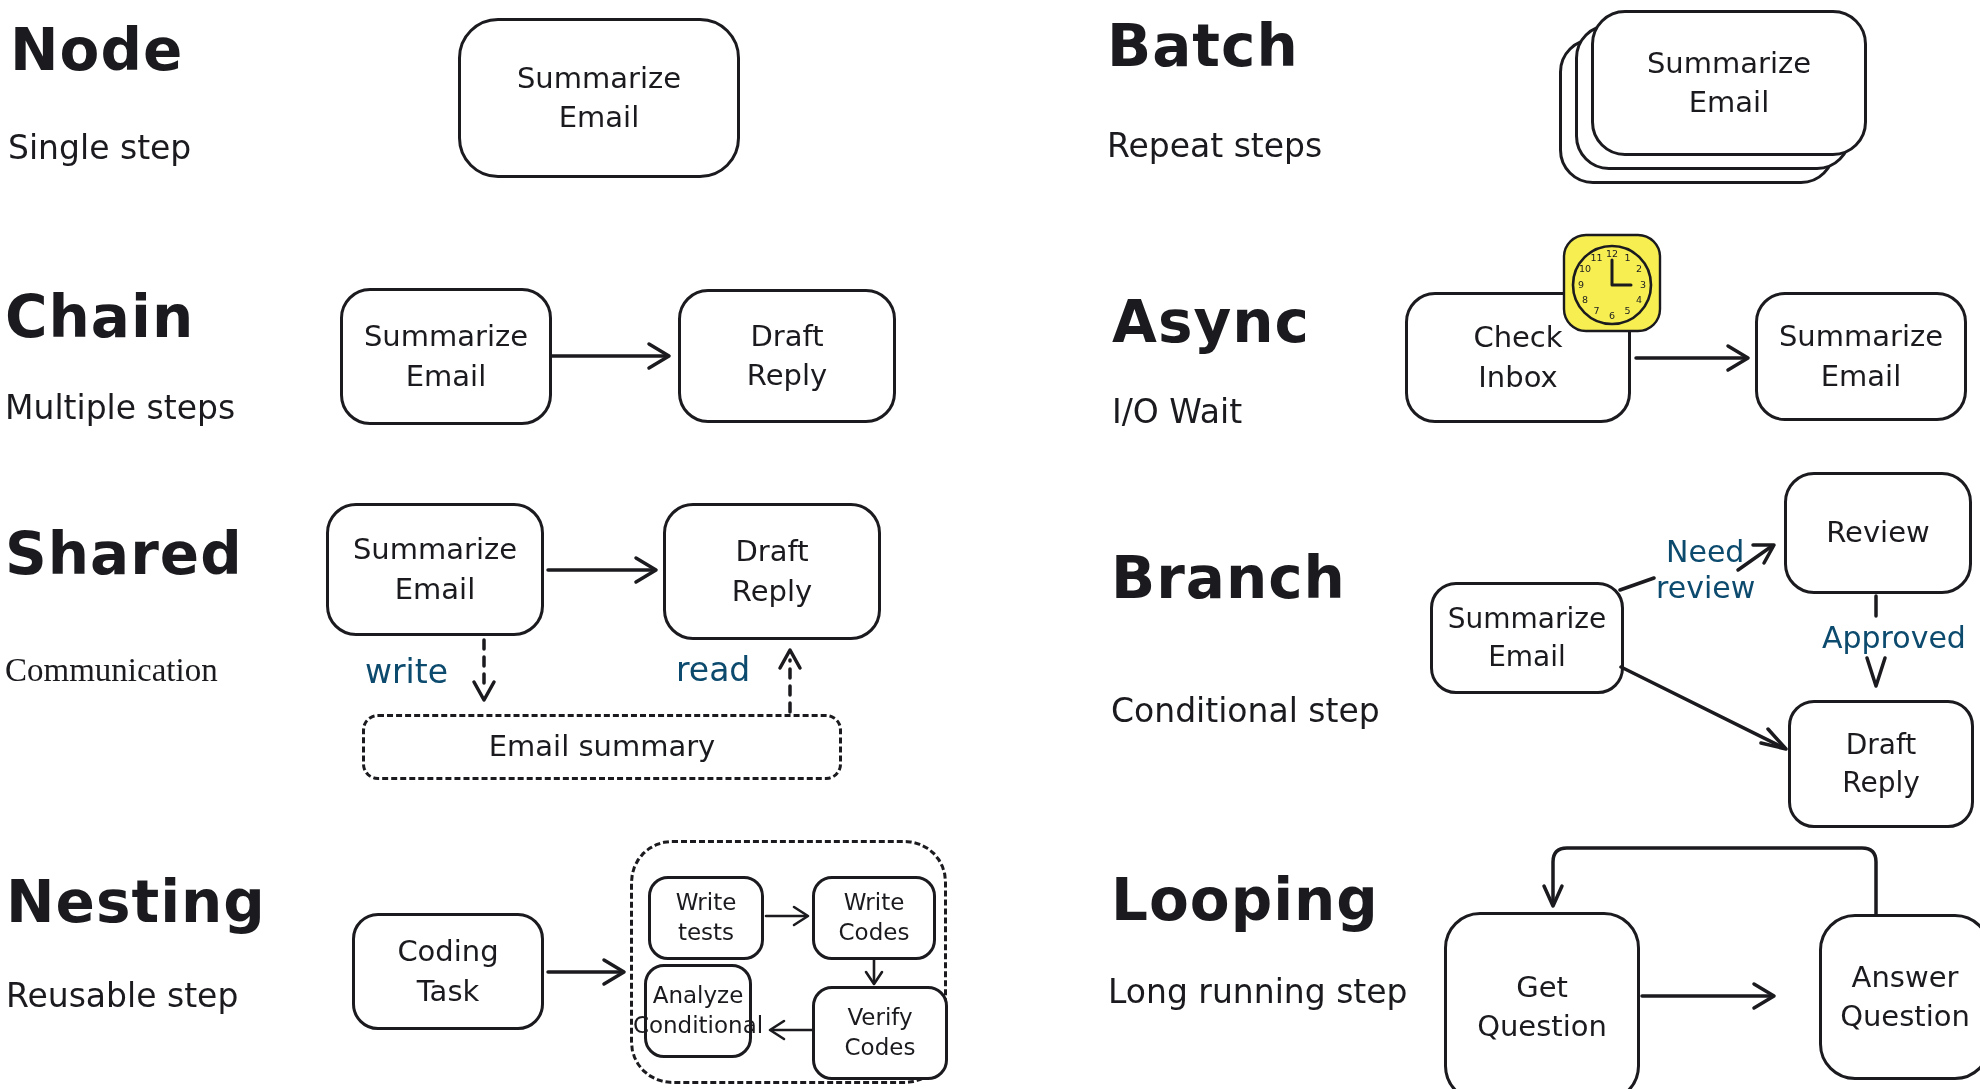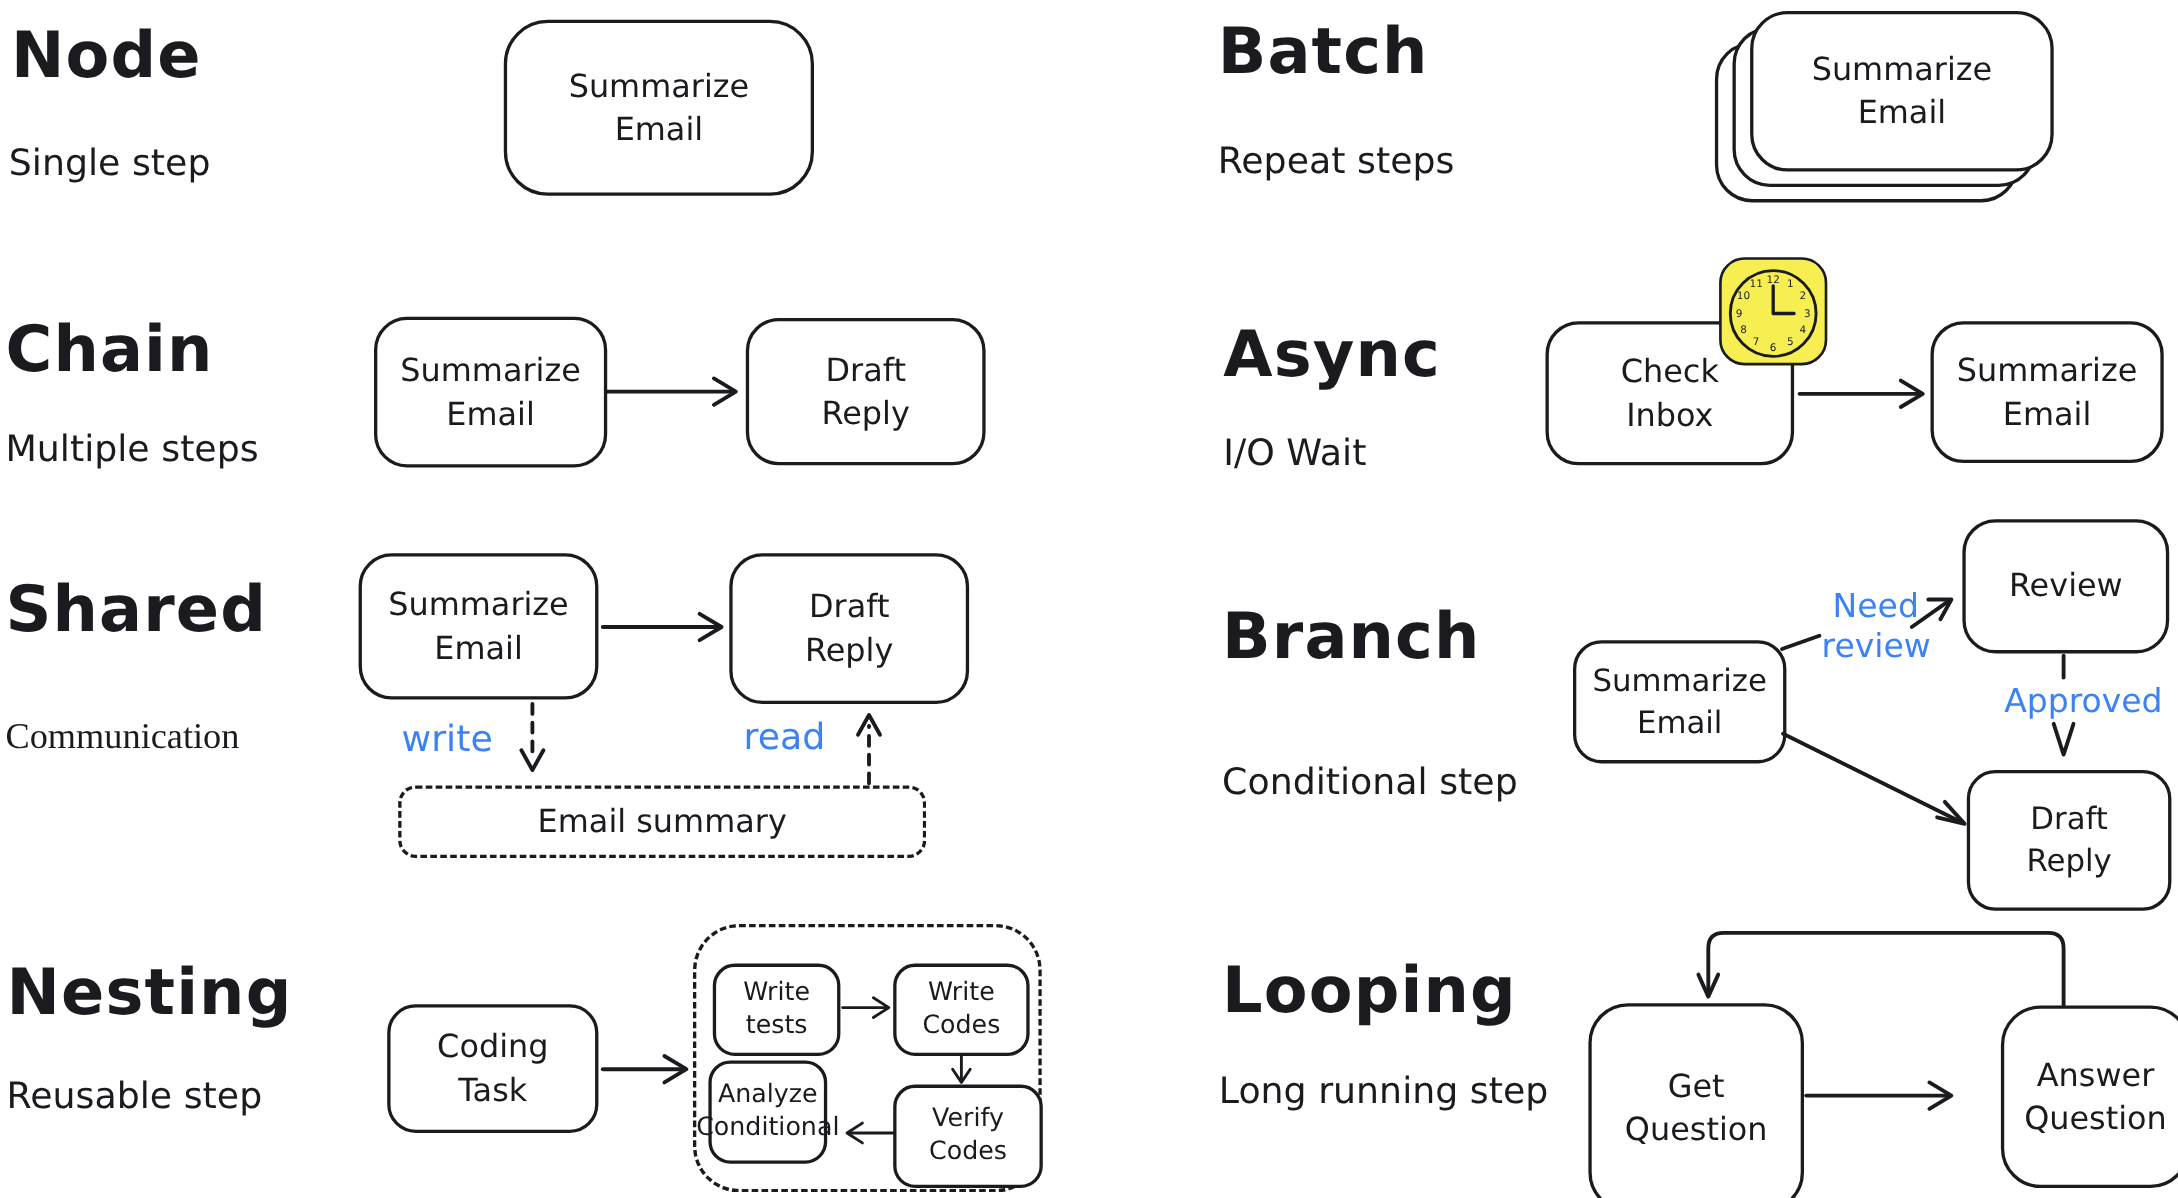--- a/index.html
+++ b/index.html
@@ -12,21 +12,21 @@
   .subtitle{font-size:33px;color:#1b1b1f;white-space:nowrap;}
   .box{
     position:absolute;background:#ffffff;border:3.5px solid #1b1b1f;border-radius:30px;
     display:flex;flex-direction:column;align-items:center;justify-content:center;
     text-align:center;box-sizing:border-box;
   }
   .box .l{font-size:29px;line-height:1.35;color:#1b1b1f;white-space:nowrap;}
   .box.small{border-radius:20px;border-width:3px;}
   .box.small .l{font-size:23px;line-height:1.3;}
   .dashed{border-style:dashed;}
-  .flow-label{font-size:33px;color:#3b82f6;white-space:nowrap;}
+  .flow-label{font-size:33px;color:#0c4a6e;white-space:nowrap;}
   svg.conn{position:absolute;overflow:visible;}
   svg.conn path, svg.conn line{fill:none;stroke:#1b1b1f;stroke-width:3.5;stroke-linecap:round;stroke-linejoin:round;}
   svg.conn.thin path, svg.conn.thin line{stroke-width:2.6;}
   svg.conn .dash{stroke-dasharray:9 8;}
   .clock{position:absolute;z-index:5;}
 </style>
 </head>
 <body>
 
 <div id="canvas">

